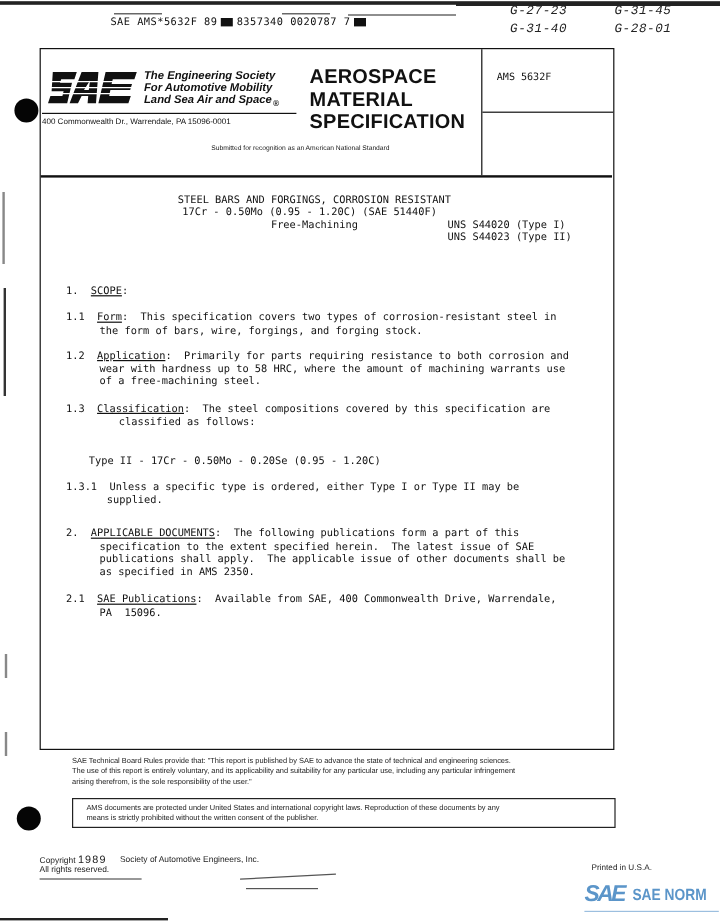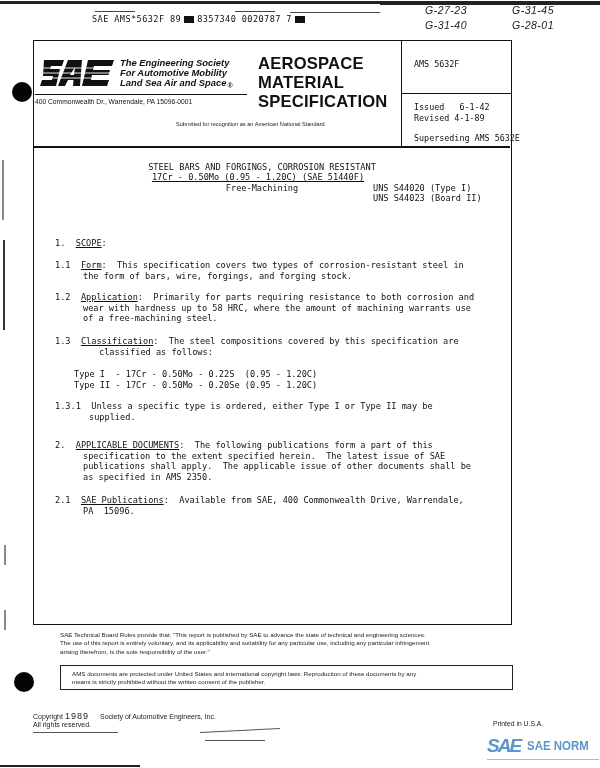--- a/index.html
+++ b/index.html
@@ -9,21 +9,21 @@
     .mono { font-family: "DejaVu Sans Mono", "Liberation Mono", monospace; }
 
     
     .top-rule { position: absolute; left: 0; top: 1px; width: 600px; height: 3px; background: #222; }
     .top-rule2 { position: absolute; left: 380px; top: 3px; width: 220px; height: 2px; background: #222; }
     .scan-dash { position: absolute; height: 1px; background: #444; }
 
     .header-code { position: absolute; left: 92px; top: 14px; font-size: 8.6px; letter-spacing: 0.4px; white-space: nowrap; }
     .header-code .blk { display: inline-block; width: 10px; height: 7px; background: #111; vertical-align: middle; margin: 0 3px; }
 
-    .handwrite { position: absolute; font-family: Liberation Sans, sans-serif; font-style: italic; font-size: 10.5px; color: #222; white-space: nowrap; letter-spacing: 0.5px; }
+    .handwrite { position: absolute; font-family: Liberation Mono, monospace; font-style: italic; font-size: 10.5px; color: #222; white-space: nowrap; letter-spacing: 0.5px; }
 
     .hole { position: absolute; width: 20px; height: 20px; border-radius: 50%; background: #050505; }
 
     .margin-mark { position: absolute; background: #888; width: 2px; }
 
     
     .frame { position: absolute; left: 33px; top: 40px; width: 479px; height: 585px; border: 1.6px solid #111; }
     .hdr-left { position: absolute; left: 0; top: 0; width: 367px; height: 105px; }
     .hdr-right { position: absolute; left: 367px; top: 0; width: 110px; height: 105px; border-left: 1.6px solid #111; }
     .hdr-right .r-top { height: 43px; border-bottom: 1.4px solid #111; padding: 8px 0 0 12px; font-size: 8.4px; margin-top: 10px; }
@@ -115,50 +115,43 @@
       <div>MATERIAL</div>
       <div>SPECIFICATION</div>
     </div>
     <div class="submitted">Submitted for recognition as an American National Standard</div>
   </div>
 
   <div class="hdr-right mono">
     <div class="r-top">
       <span>AMS 5632F</span>
     </div>
-    <div class="r-bot">
-      <div style="white-space:pre;">Issued   6-1-42</div>
-      <div>Revised 4-1-89</div>
-      <div style="height:10px;"></div>
-      <div style="white-space:nowrap;">Superseding AMS 5632E</div>
-    </div>
   </div>
   <div class="hdr-bottom-rule"></div>
 
   <div class="title-block mono">
     <div class="c" style="padding-right:20px;">STEEL BARS AND FORGINGS, CORROSION RESISTANT</div>
-    <div class="c" style="padding-right:28px;text-decoration:underline;">17Cr - 0.50Mo (0.95 - 1.20C) (SAE 51440F)</div>
+    <div class="c" style="padding-right:28px;">17Cr - 0.50Mo (0.95 - 1.20C) (SAE 51440F)</div>
     <div class="c" style="padding-right:20px;">Free-Machining</div>
     <div class="uns" style="top:20.8px;">UNS S44020 (Type I)</div>
-    <div class="uns" style="top:31.2px;">UNS S44023 (Board II)</div>
+    <div class="uns" style="top:31.2px;">UNS S44023 (Type II)</div>
   </div>
 
   <div class="body-text mono" style="left:21px;top:197px;"><span>1.</span>  <span class="u">SCOPE</span><span>:</span></div>
 
   <div class="body-text mono" style="left:21px;top:219px;"><span>1.1</span>  <span class="u">Form</span><span>:  This specification covers two types of corrosion-resistant steel in</span></div>
   <div class="body-text mono" style="left:49px;top:229.6px;">the form of bars, wire, forgings, and forging stock.</div>
 
   <div class="body-text mono" style="left:21px;top:251px;"><span>1.2</span>  <span class="u">Application</span><span>:  Primarily for parts requiring resistance to both corrosion and</span></div>
   <div class="body-text mono" style="left:49px;top:261.6px;">wear with hardness up to 58 HRC, where the amount of machining warrants use</div>
   <div class="body-text mono" style="left:49px;top:272.2px;">of a free-machining steel.</div>
 
   <div class="body-text mono" style="left:21px;top:295px;"><span>1.3</span>  <span class="u">Classification</span><span>:  The steel compositions covered by this specification are</span></div>
   <div class="body-text mono" style="left:49px;top:305.6px;margin-left:16px;">classified as follows:</div>
 
-  <div class="body-text mono" style="left:40px;top:328px;">Type I  - 17Cr - 0.50Mo - 0.22S  (0.95 - 1.20C)</div>
   <div class="body-text mono" style="left:40px;top:338.6px;">Type II - 17Cr - 0.50Mo - 0.20Se (0.95 - 1.20C)</div>
 
   <div class="body-text mono" style="left:21px;top:360px;"><span>1.3.1</span>  <span>Unless a specific type is ordered, either Type I or Type II may be</span></div>
   <div class="body-text mono" style="left:55px;top:370.6px;">supplied.</div>
 
   <div class="body-text mono" style="left:21px;top:399px;"><span>2.</span>  <span class="u">APPLICABLE DOCUMENTS</span><span>:  The following publications form a part of this</span></div>
   <div class="body-text mono" style="left:49px;top:420.2px;">publications shall apply.  The applicable issue of other documents shall be</div>
   <div class="body-text mono" style="left:49px;top:409.6px;">specification to the extent specified herein.  The latest issue of SAE</div>
   <div class="body-text mono" style="left:49px;top:430.8px;">as specified in AMS 2350.</div>
 

